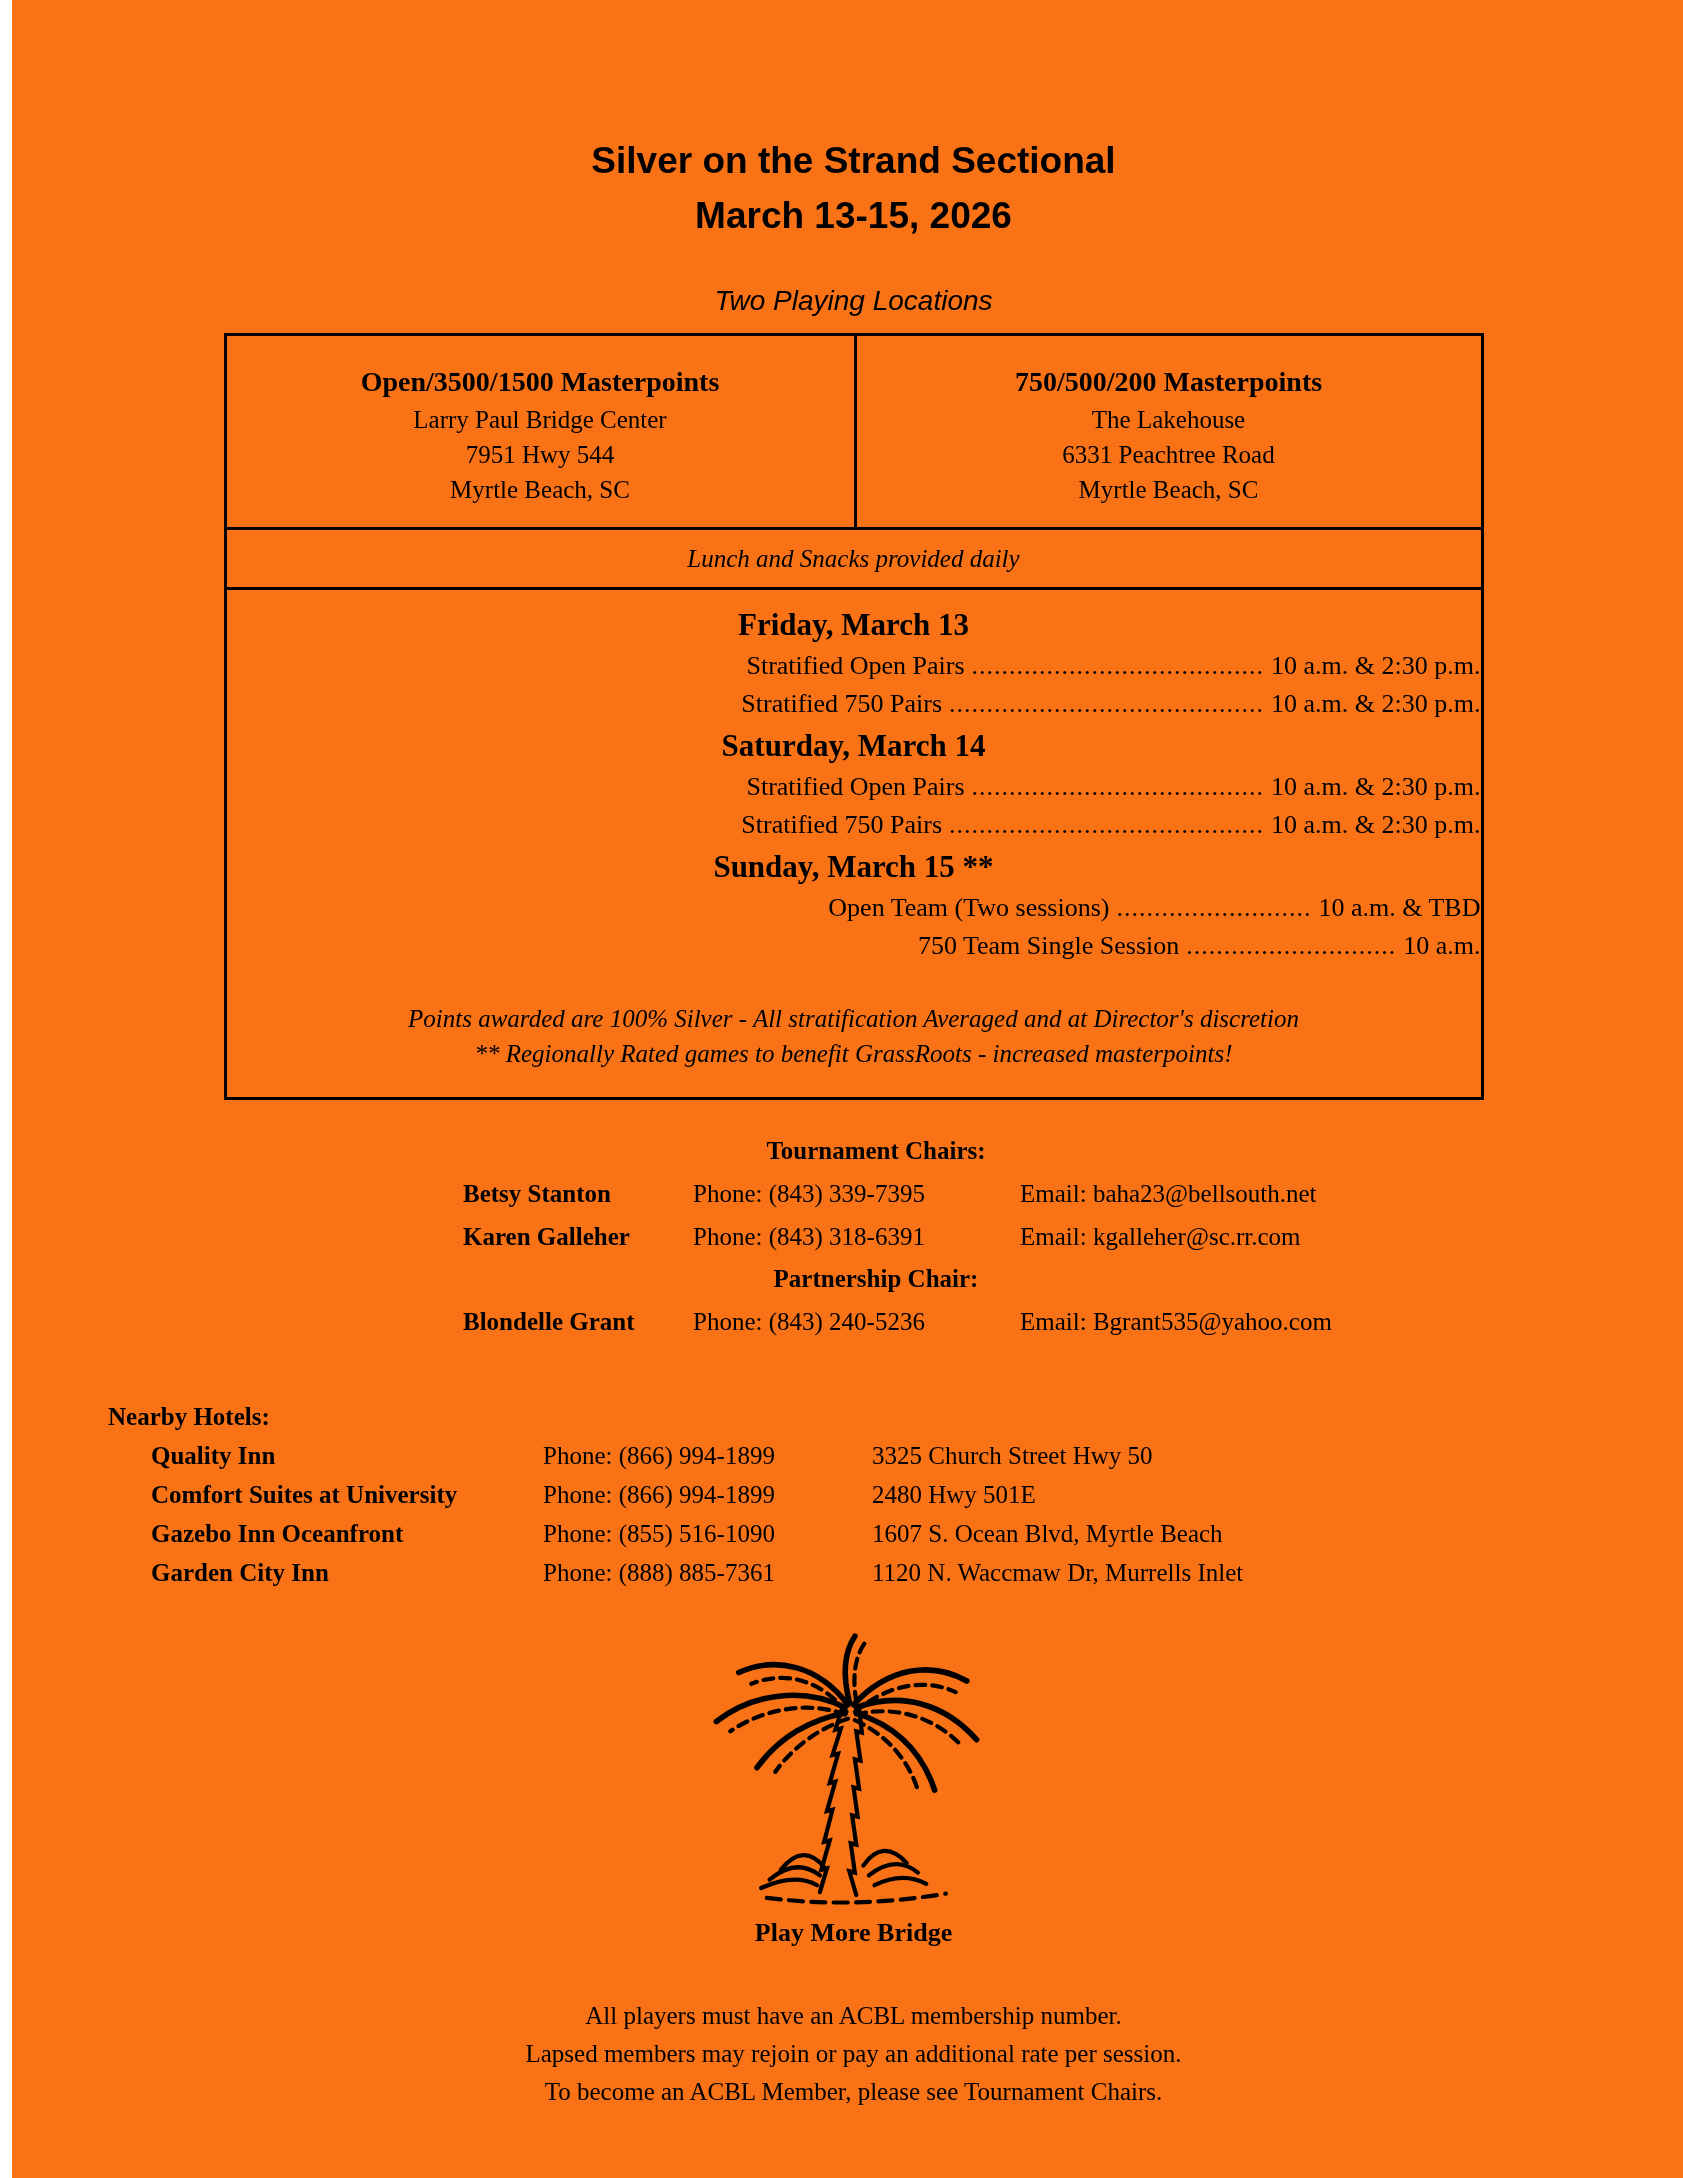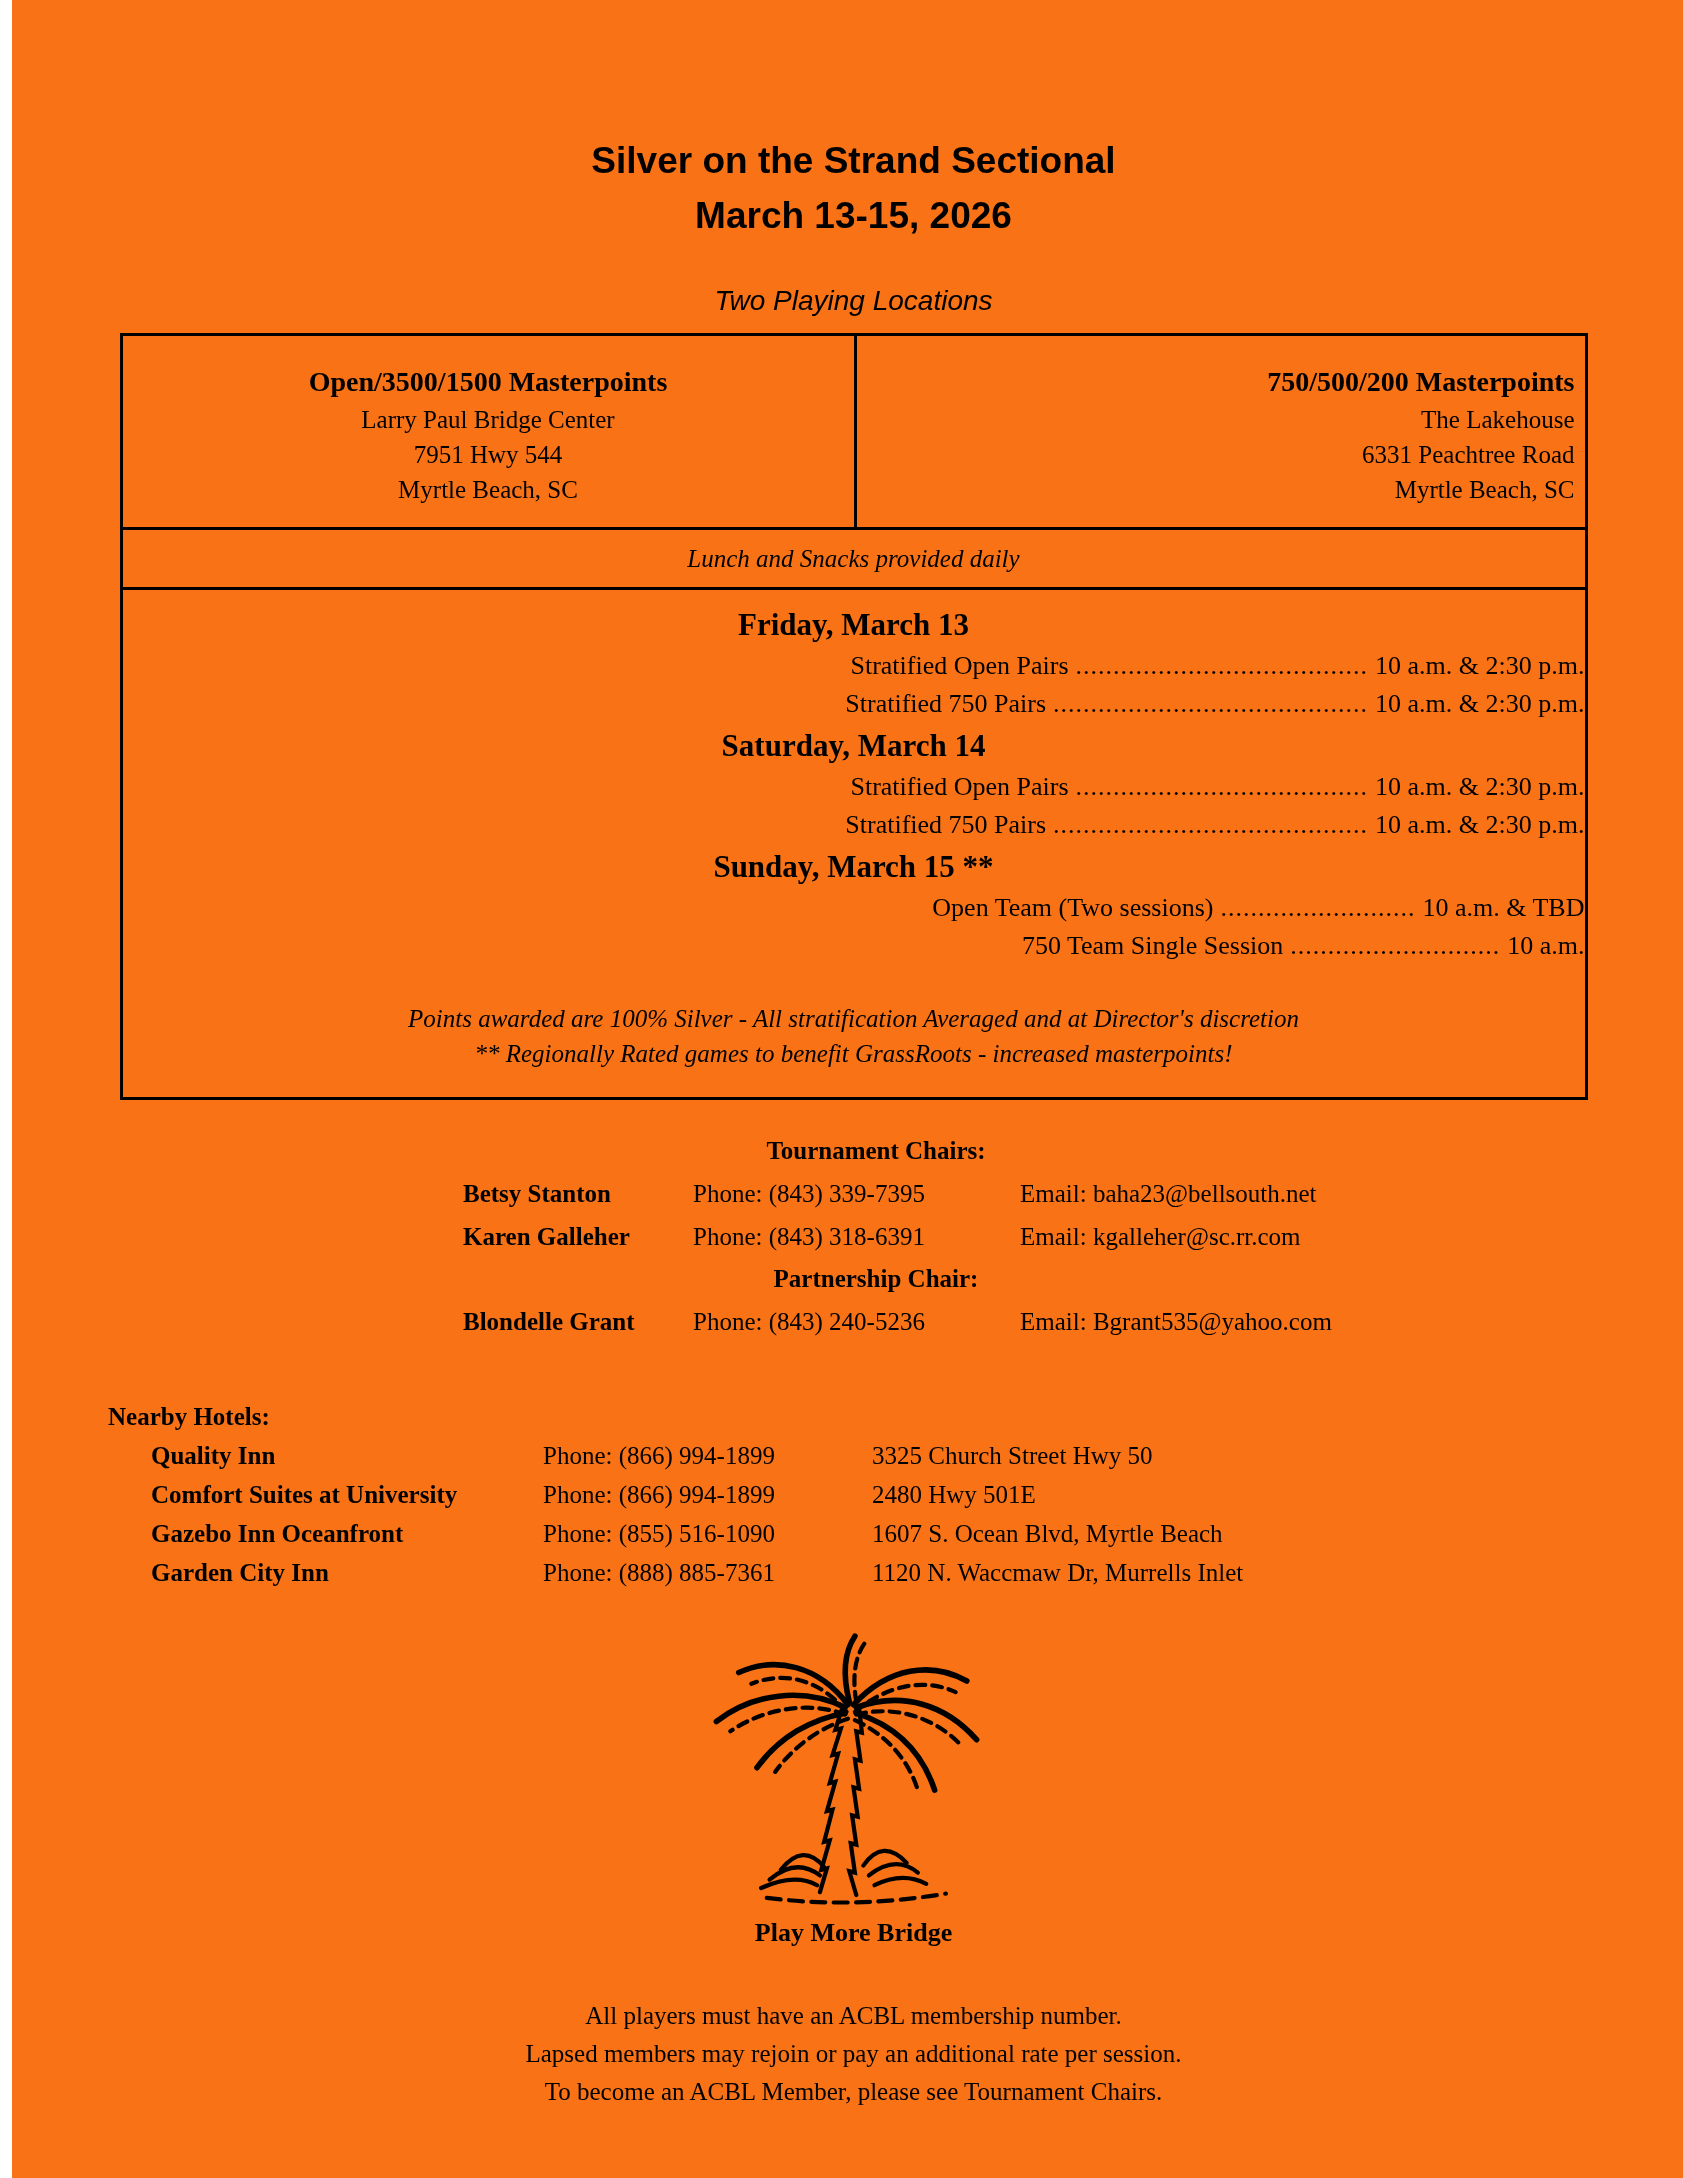--- a/index.html
+++ b/index.html
@@ -23,28 +23,28 @@
   }
   .subtitle {
     text-align:center;
     font-family:"Liberation Sans", sans-serif;
     font-style:italic;
     font-size:28px;
     margin-top:42px;
   }
   
   .loc-table {
-    width:1468px;
+    width:1260px;
     margin:16px auto 0;
     border:3px solid #000;
     box-sizing:border-box;
   }
   .loc-header { display:grid; grid-template-columns:1fr 1fr; border-bottom:3px solid #000; }
   .loc-cell { text-align:center; padding:26px 10px 20px; }
-  .loc-cell.right { border-left:3px solid #000;text-align:right; }
+  .loc-cell.right { border-left:3px solid #000; }
   .loc-heading { font-weight:bold; font-size:28px; line-height:40px; }
   .loc-line { font-size:25px; line-height:35px; }
   .meals-row {
     text-align:center; font-style:italic; font-size:25px;
     padding:15px 0 14px;
     border-bottom:3px solid #000;
   }
   
   .sched-cell { padding:12px 0 26px; }
   .day-heading { text-align:center; font-weight:bold; font-size:31px; line-height:45px; }

